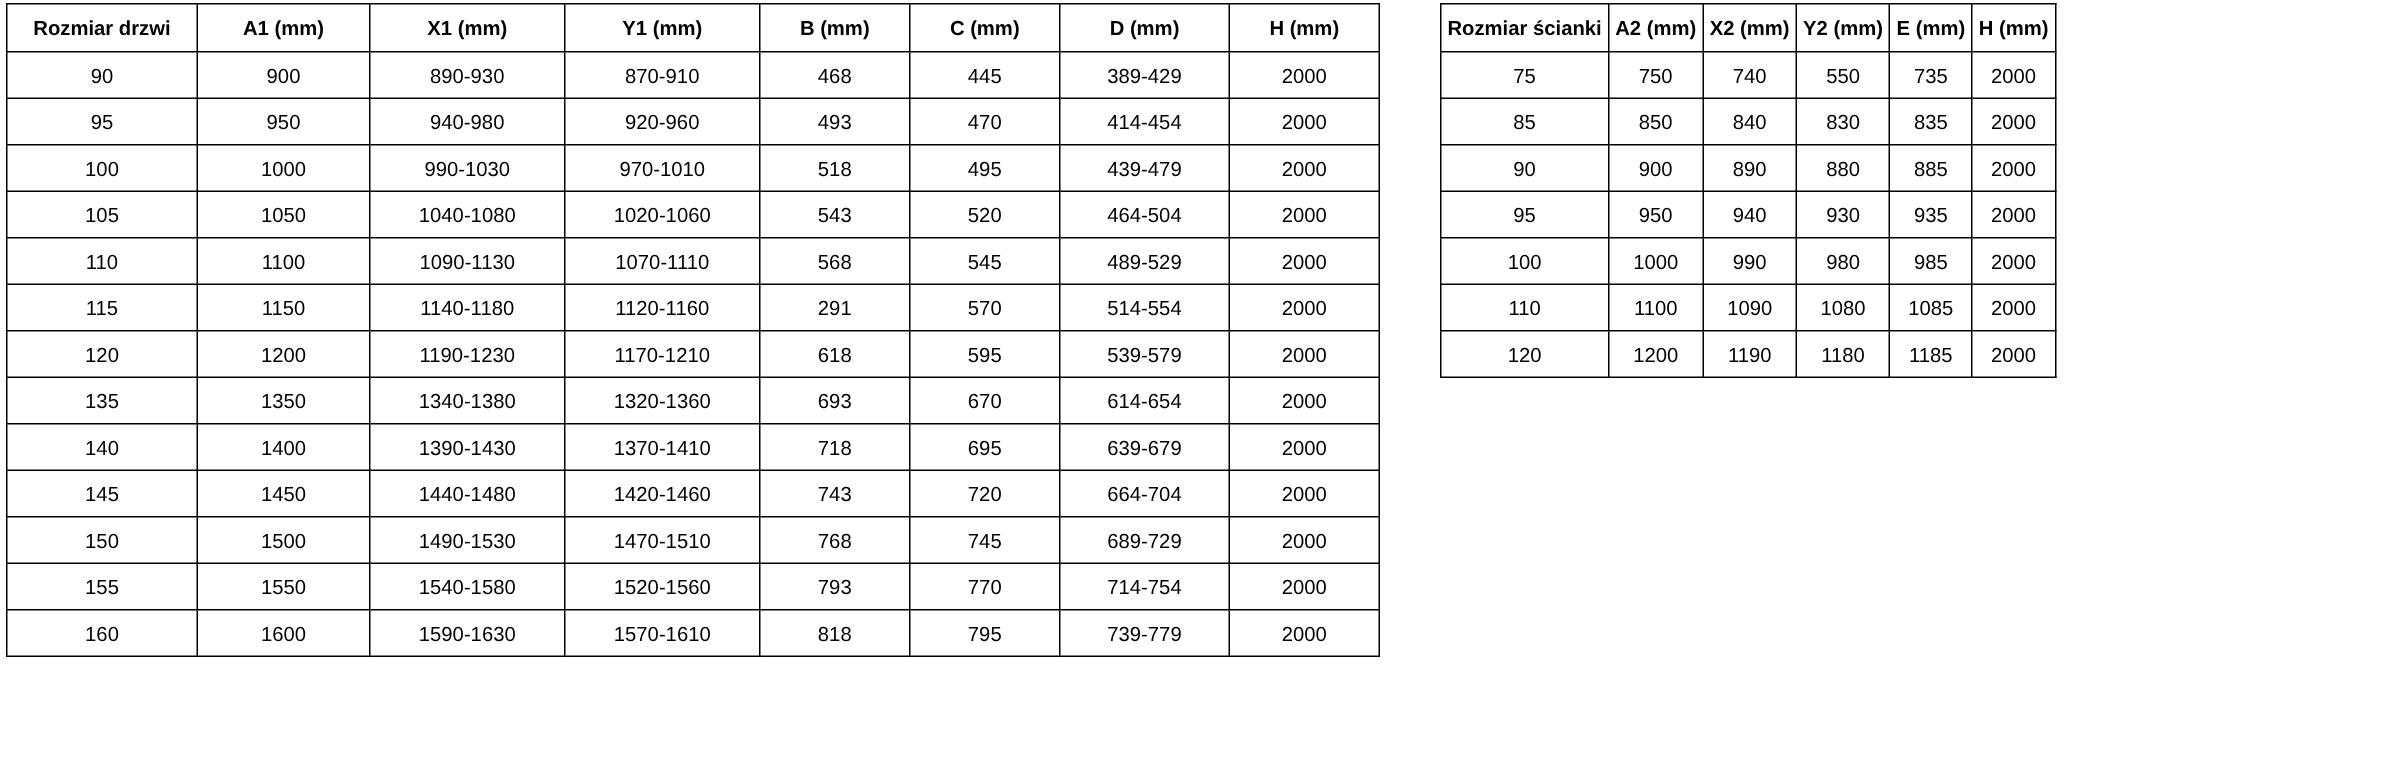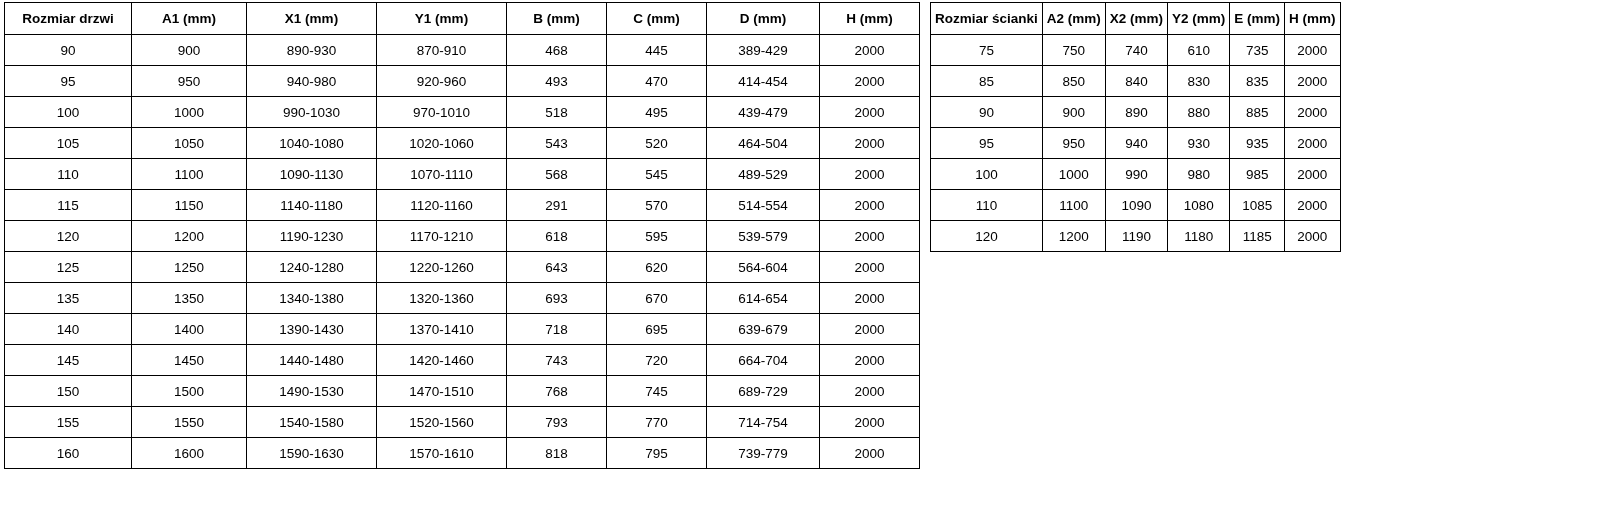--- a/index.html
+++ b/index.html
@@ -17,21 +17,21 @@
   .page {
     position: relative;
     width: 1272px;
     height: 514px;
   }
   .table-wrap {
     position: absolute;
     top: 2px;
   }
   #doors-wrap { left: 4px; }
-  #walls-wrap { left: 930px; }
+  #walls-wrap { left: 960px; }
 
   table.spec {
     border-collapse: collapse;
     table-layout: fixed;
   }
   table.spec th,
   table.spec td {
     border: 1px solid #000000;
     text-align: center;
     vertical-align: middle;
@@ -160,30 +160,20 @@
             <td>120</td>
             <td>1200</td>
             <td>1190-1230</td>
             <td>1170-1210</td>
             <td>618</td>
             <td>595</td>
             <td>539-579</td>
             <td>2000</td>
           </tr>
           <tr>
-            <td>125</td>
-            <td>1250</td>
-            <td>1240-1280</td>
-            <td>1220-1260</td>
-            <td>643</td>
-            <td>620</td>
-            <td>564-604</td>
-            <td>2000</td>
-          </tr>
-          <tr>
             <td>135</td>
             <td>1350</td>
             <td>1340-1380</td>
             <td>1320-1360</td>
             <td>693</td>
             <td>670</td>
             <td>614-654</td>
             <td>2000</td>
           </tr>
           <tr>
@@ -258,21 +248,21 @@
             <th>Y2 (mm)</th>
             <th>E (mm)</th>
             <th>H (mm)</th>
           </tr>
       </thead>
       <tbody id="walls-body">
           <tr>
             <td>75</td>
             <td>750</td>
             <td>740</td>
-            <td>610</td>
+            <td>550</td>
             <td>735</td>
             <td>2000</td>
           </tr>
           <tr>
             <td>85</td>
             <td>850</td>
             <td>840</td>
             <td>830</td>
             <td>835</td>
             <td>2000</td>

